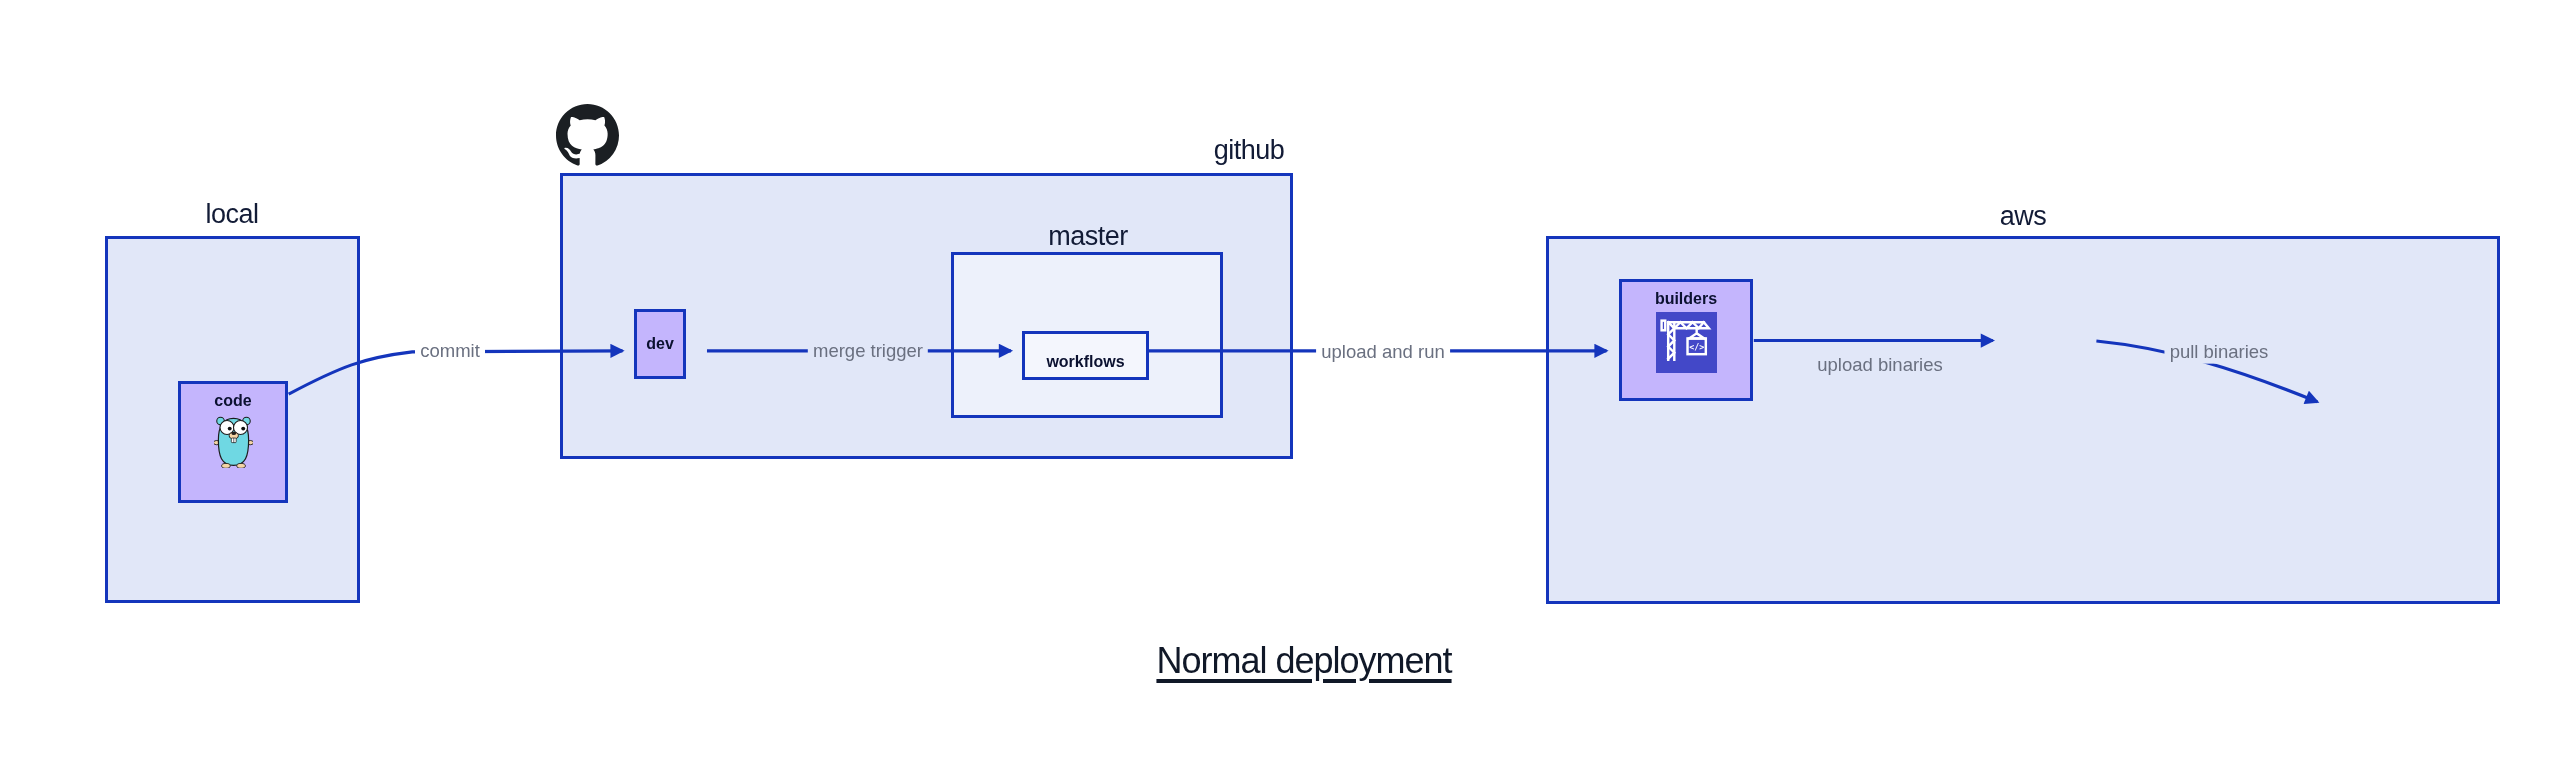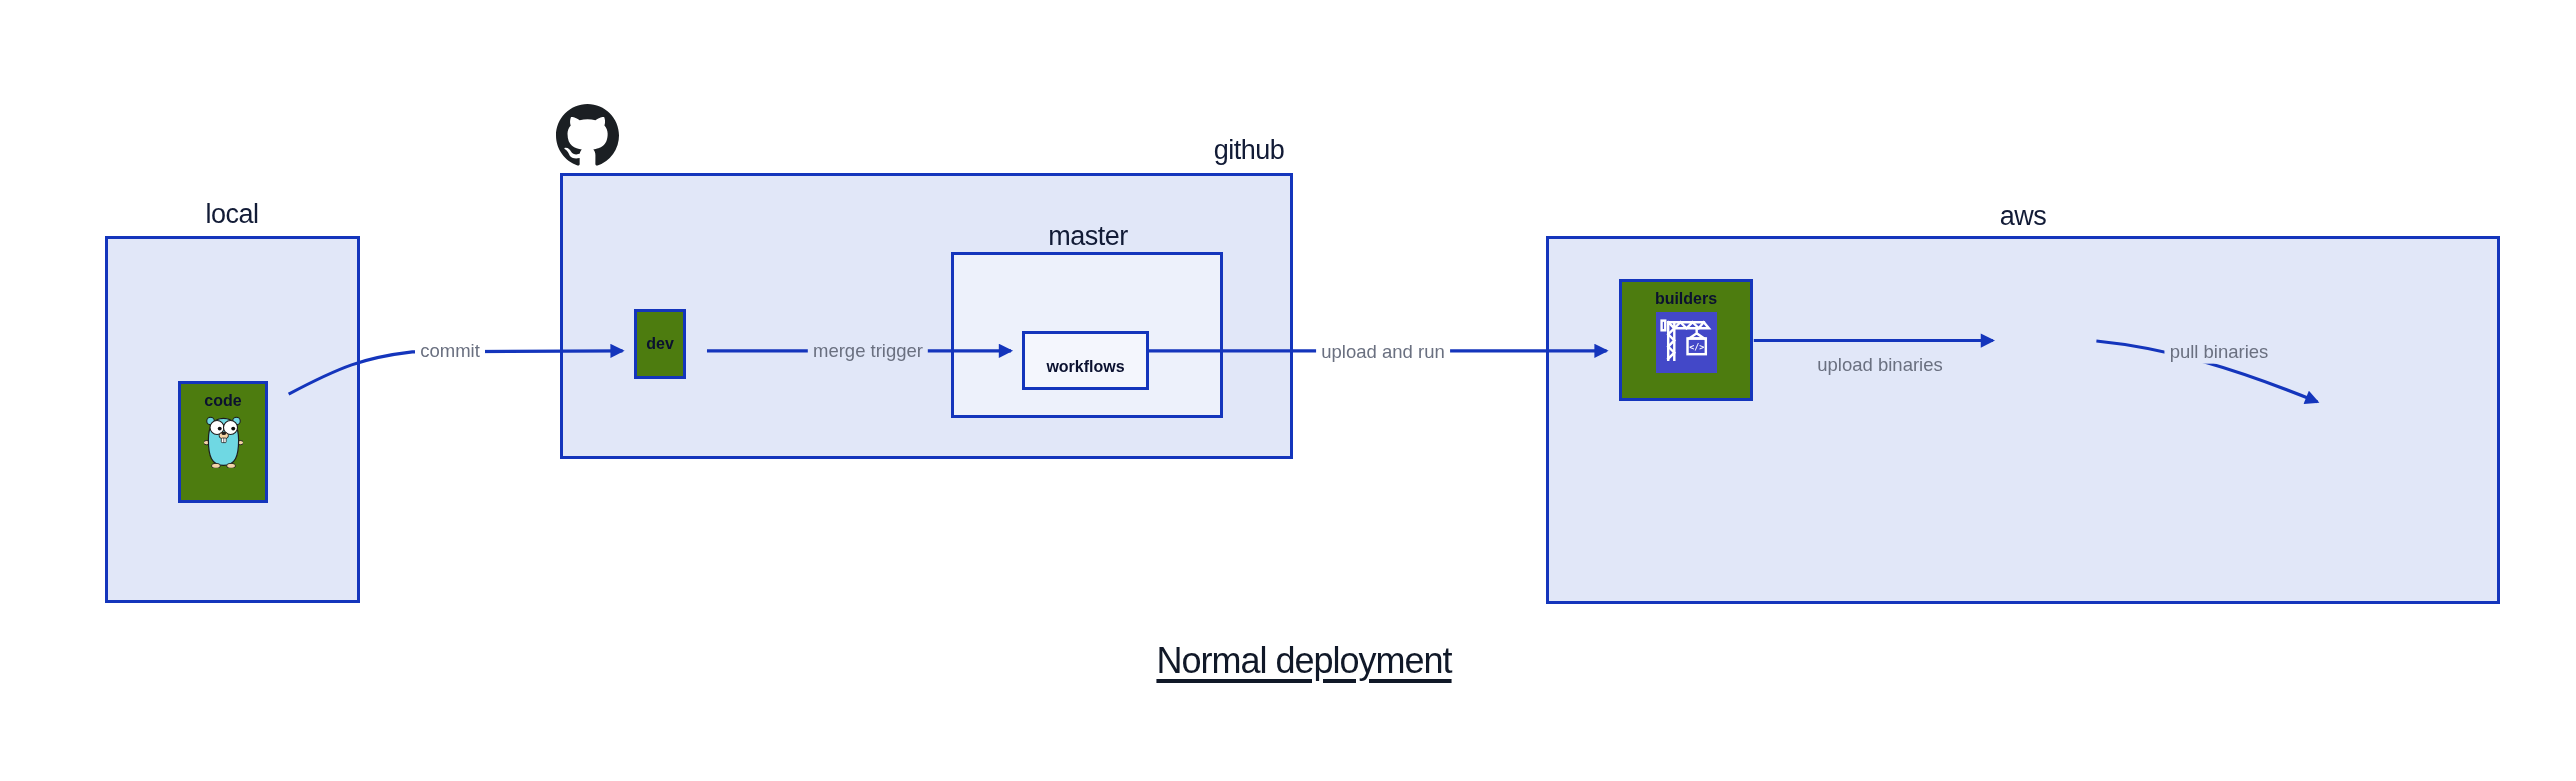--- a/index.html
+++ b/index.html
@@ -3,28 +3,28 @@
 <meta charset="utf-8">
 <style>
   html,body{margin:0;padding:0;background:#ffffff;}
   body{width:2604px;height:781px;position:relative;overflow:hidden;
        font-family:"Liberation Sans","DejaVu Sans",sans-serif;}
   .canvas{position:absolute;inset:0;}
 
   
   .rbox{position:absolute;border:3.1px solid #1435bc;box-sizing:border-box;}
   .region{background:#e1e7f8;}
-  .node{background:#4d7c0f;}
+  .node{background:#c4b5fd;}
   .box-local    {left:105px;  top:236px; width:255px;  height:367px;}
   .box-github   {left:560px; top:173px; width:733px; height:286px;}
   .box-master   {left:951px; top:252px; width:272px;  height:166px; background:#edf1fb;}
   .box-aws      {left:1546px; top:236px; width:954px; height:368px;}
-  .box-code     {left:178px;  top:381px; width:90px;  height:122px;}
+  .box-code     {left:178px;  top:381px; width:110px;  height:122px;}
   .box-dev      {left:634px; top:309px; width:52px;  height:70px; display:flex;align-items:center;justify-content:center;}
-  .box-workflows{left:1022px; top:331px; width:127px;  height:59px; background:#f4f6fd; display:flex;align-items:center;justify-content:center;}
+  .box-workflows{left:1022px; top:331px; width:127px;  height:49px; background:#f4f6fd; display:flex;align-items:center;justify-content:center;}
   .box-builders {left:1619px; top:279px; width:134px;  height:122px;}
   .box-s3       {left:2006px; top:279px; width:91px;  height:122px;}
   .box-ec2      {left:2328px; top:381px; width:99px;  height:122px;}
   .node-col{display:flex;flex-direction:column;align-items:center;}
   .node-col .pad-top{margin-top:9.3px;}
 
   
   .region-label{position:absolute;transform:translateX(-50%);color:#121b36;
     font-size:27px;letter-spacing:-0.5px;white-space:nowrap;line-height:1;}
   .lbl-local {left:232px;  top:201px;}

